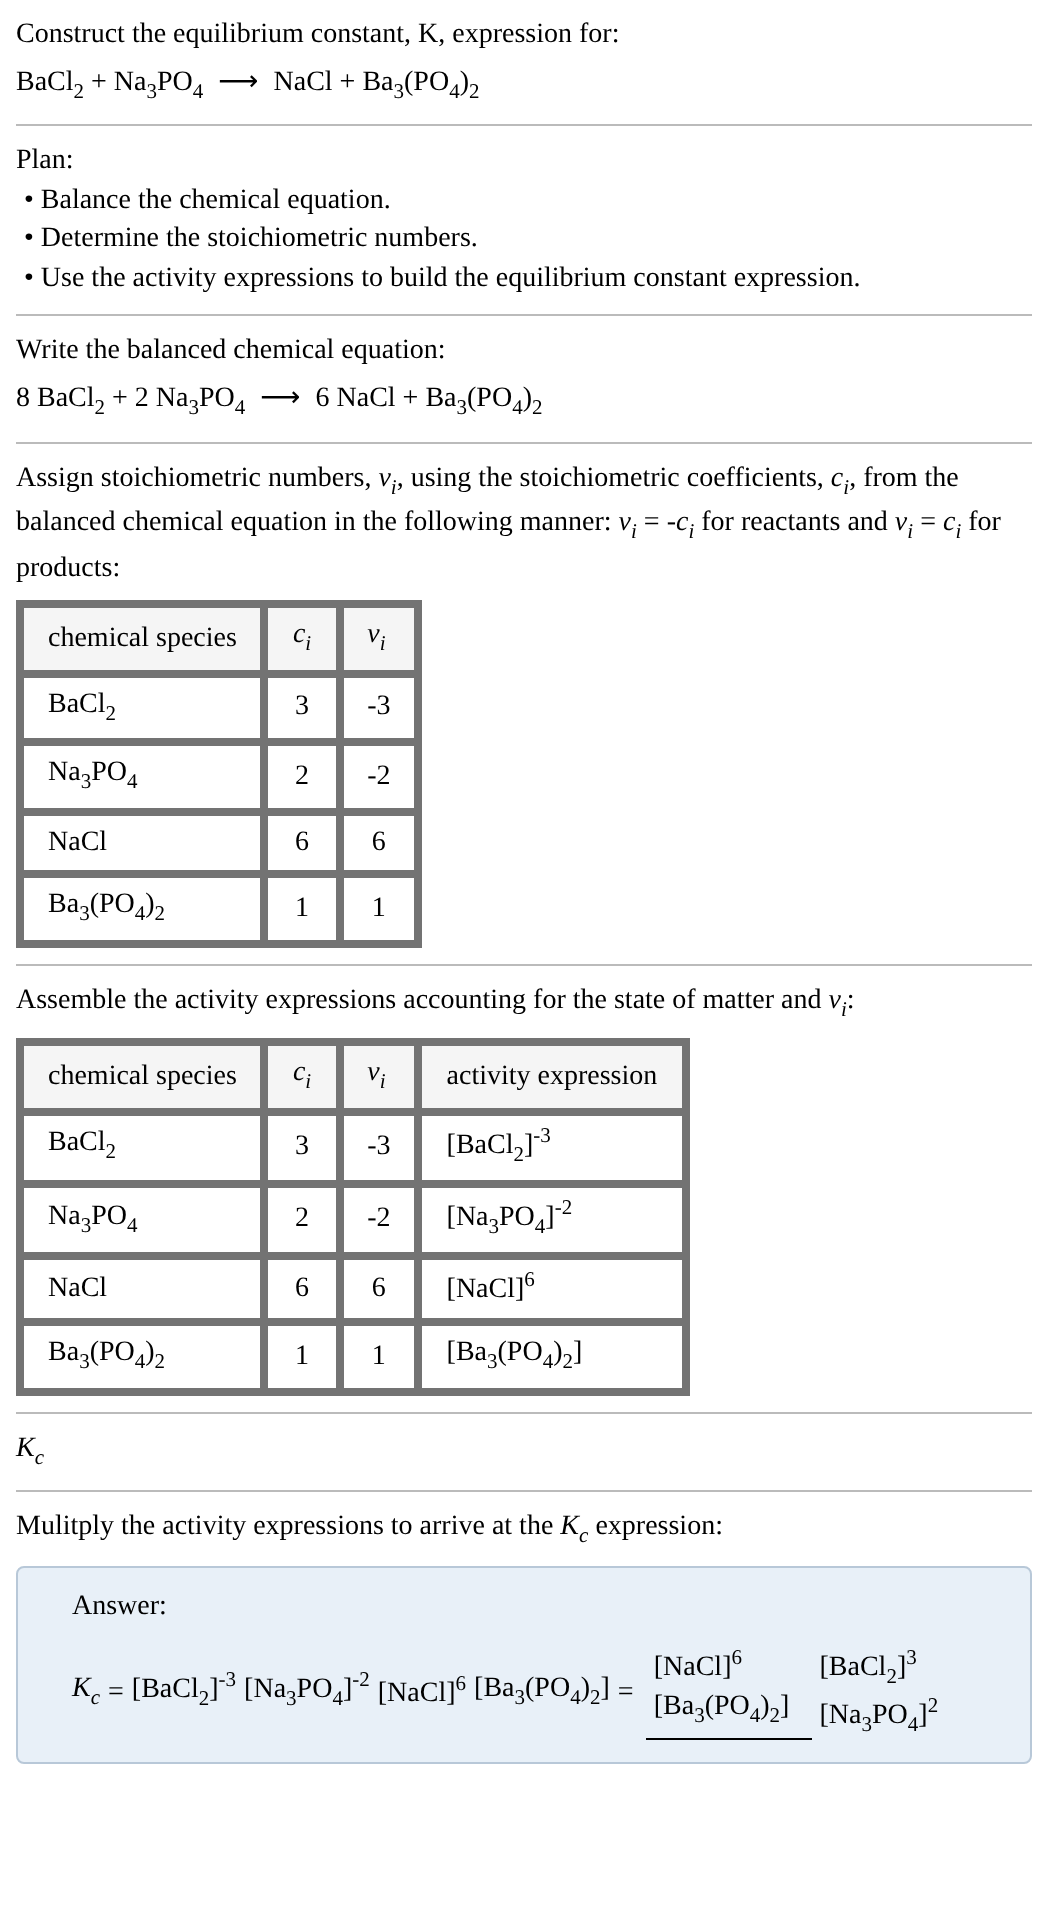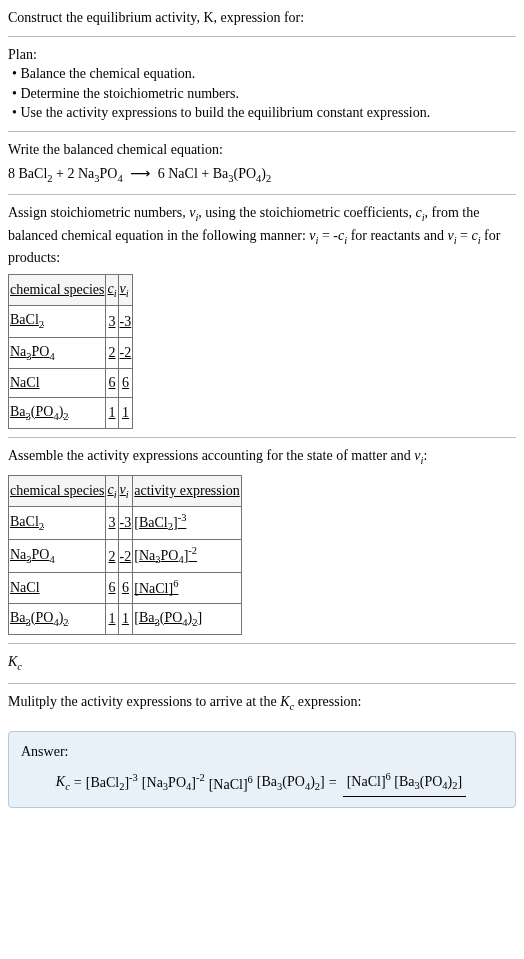--- a/index.html
+++ b/index.html
@@ -33,41 +33,40 @@
     }
     sup {
       font-size: 0.75em;
       vertical-align: super;
     }
     table {
       border-collapse: collapse;
       margin: 6px 0;
     }
     td, th {
-      border: 1px solid #737373;
-      padding: 4px 1px;
+      border: 4px solid #737373;
+      padding: 4px 12px;
       text-align: left;
       font-weight: normal;
-      text-decoration: underline;
     }
     th {
       background: #f5f5f5;
     }
     .center {
       text-align: center;
     }
     .bullet {
       padding-left: 4px;
     }
     .answer-box {
       background: #e8f0f8;
       border: 1px solid #b8c8d8;
       border-radius: 4px;
-      padding: 10px 12px;
-      margin-top: 17px;
+      padding: 10px 27px;
+      margin-top: 6px;
     }
     .answer-label {
       margin-bottom: 8px;
     }
     .kc-line {
       display: flex;
       align-items: center;
       justify-content: center;
       gap: 4px;
     }
@@ -90,21 +89,24 @@
     }
     .arrow {
       padding: 0 4px;
     }
   </style>
 </head>
 <body>
 
 <div class="section">
   <div>
-    <span>Construct the equilibrium activity, K, expression for:</span>
+    <span>Construct the equilibrium constant, K, expression for:</span>
+  </div>
+  <div class="equation">
+    <span>BaCl</span><sub>2</sub><span> + Na</span><sub>3</sub><span>PO</span><sub>4</sub><span class="arrow"> ⟶ </span><span>NaCl + Ba</span><sub>3</sub><span>(PO</span><sub>4</sub><span>)</span><sub>2</sub>
   </div>
 </div>
 
 <hr>
 
 <div class="section">
   <div>Plan:</div>
   <div class="bullet">• Balance the chemical equation.</div>
   <div class="bullet">• Determine the stoichiometric numbers.</div>
   <div class="bullet">• Use the activity expressions to build the equilibrium constant expression.</div>
@@ -215,16 +217,17 @@
     <div class="kc-line">
       <span><span class="italic">K</span><sub class="italic">c</sub></span>
       <span> = </span>
       <span>[<span>BaCl</span><sub>2</sub>]<sup>-3</sup></span>
       <span>[<span>Na</span><sub>3</sub><span>PO</span><sub>4</sub>]<sup>-2</sup></span>
       <span>[<span>NaCl</span>]<sup>6</sup></span>
       <span>[<span>Ba</span><sub>3</sub><span>(PO</span><sub>4</sub><span>)</span><sub>2</sub>]</span>
       <span> = </span>
       <span class="frac">
         <span class="num">[<span>NaCl</span>]<sup>6</sup> [<span>Ba</span><sub>3</sub><span>(PO</span><sub>4</sub><span>)</span><sub>2</sub>]</span>
+        <span class="den">[<span>BaCl</span><sub>2</sub>]<sup>3</sup> [<span>Na</span><sub>3</sub><span>PO</span><sub>4</sub>]<sup>2</sup></span>
       </span>
     </div>
   </div>
 </div>
 
 </body></html>

